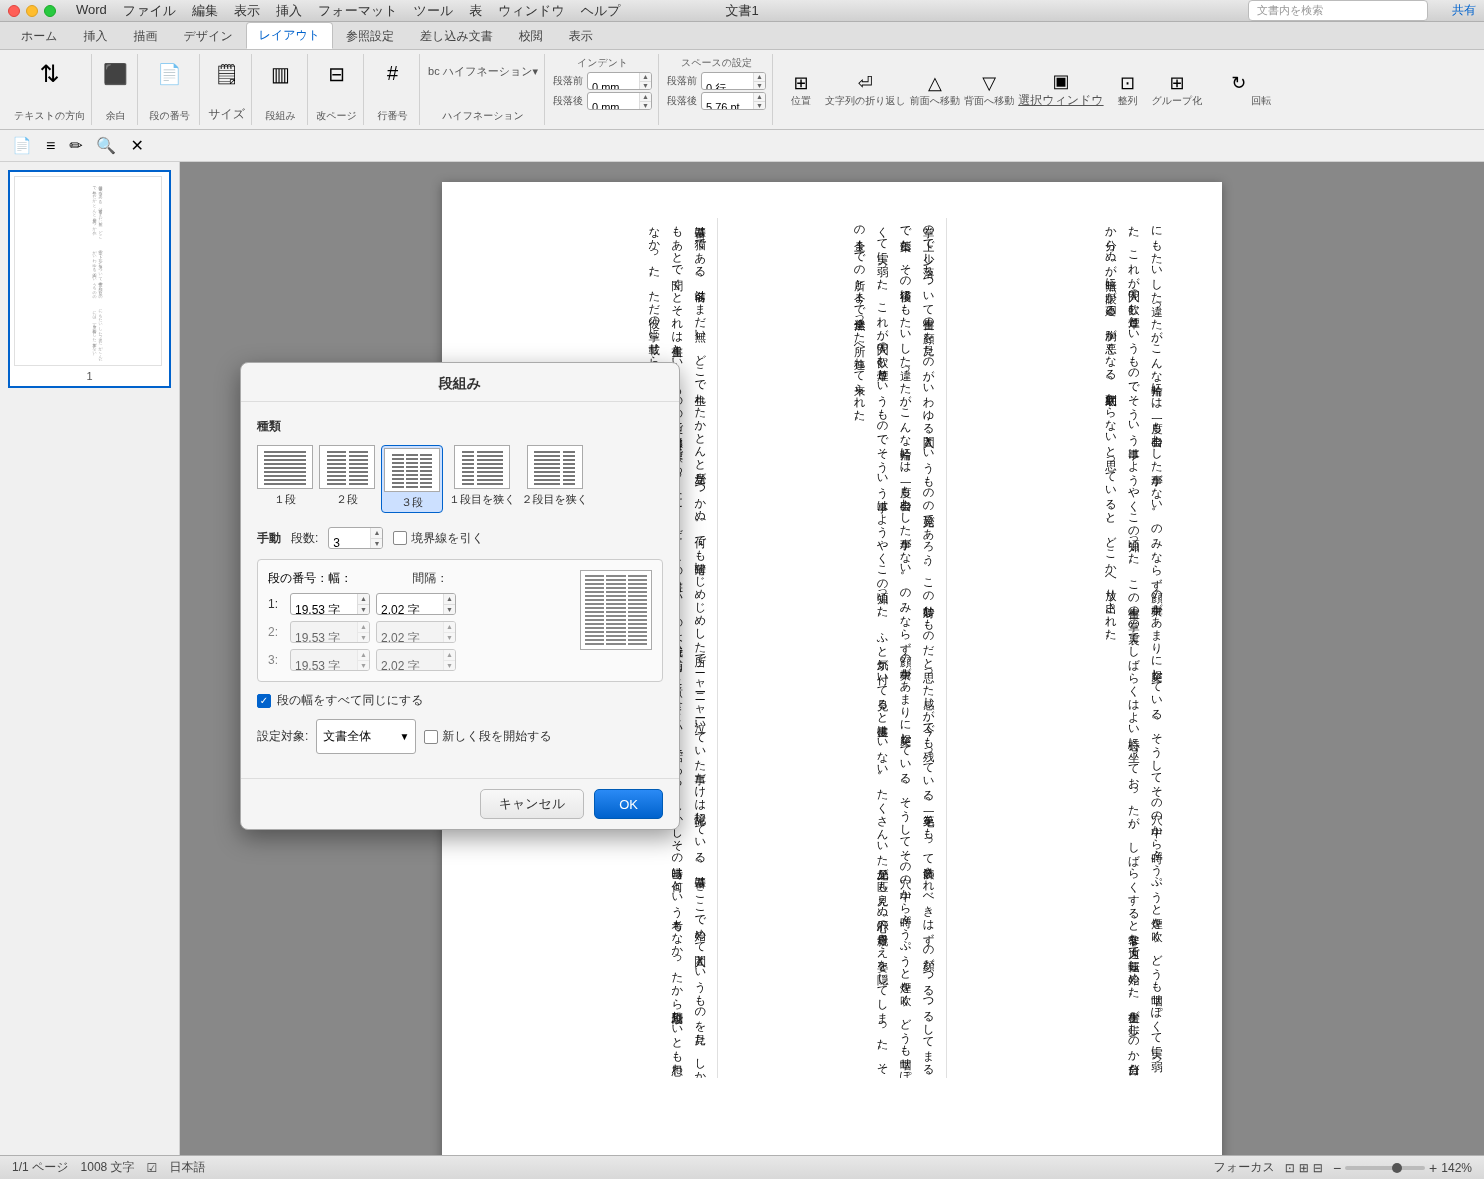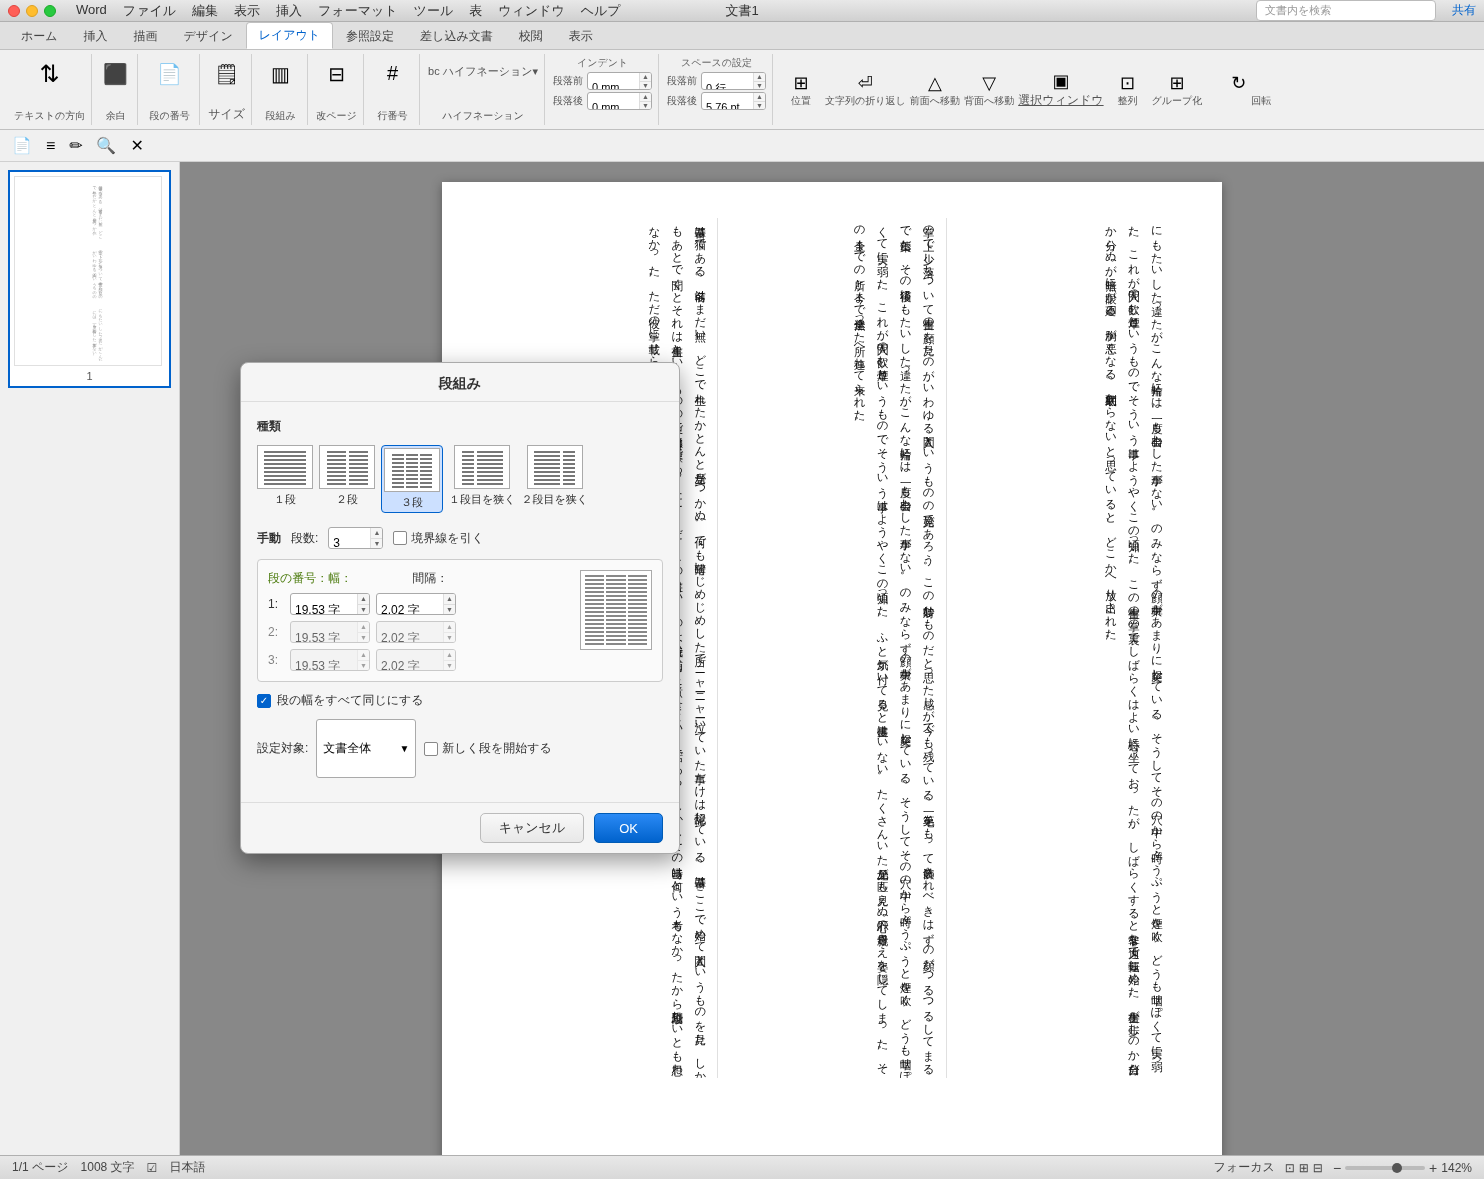--- a/index.html
+++ b/index.html
@@ -16,21 +16,21 @@
       position: relative;
     }
     .traffic-lights { display: flex; gap: 6px; align-items: center; }
     .tl { width: 12px; height: 12px; border-radius: 50%; }
     .tl-close { background: #ff5f57; border: 1px solid #e0443e; }
     .tl-min { background: #ffbd2e; border: 1px solid #dea123; }
     .tl-max { background: #28c940; border: 1px solid #1aab29; }
     .title-bar-title { position: absolute; left: 50%; transform: translateX(-50%); font-size: 13px; color: #333; }
     .title-bar-menu { display: flex; gap: 16px; margin-left: 20px; font-size: 13px; color: #333; }
     .title-bar-menu span { cursor: default; }
-    .title-bar-right { margin-left: auto; display: flex; align-items: center; gap: 16px; }
+    .title-bar-right { margin-left: auto; display: flex; align-items: center; gap: 24px; }
     .search-bar { background: #fff; border: 1px solid #bbb; border-radius: 4px; padding: 2px 8px; font-size: 12px; width: 180px; color: #999; }
     .ribbon-tabs { display: flex; padding: 0 8px; background: #e0e0e0; border-bottom: 1px solid #c0c0c0; height: 28px; align-items: flex-end; }
     .ribbon-tab { padding: 4px 12px; font-size: 12px; color: #444; cursor: default; border-radius: 4px 4px 0 0; border: 1px solid transparent; border-bottom: none; }
     .ribbon-tab.active { background: #fff; border-color: #c0c0c0; border-bottom: 1px solid #fff; color: #0062cc; font-weight: 500; }
     .ribbon-content { display: flex; align-items: stretch; padding: 4px 8px; height: 80px; gap: 4px; }
     .ribbon-group { display: flex; flex-direction: column; align-items: center; padding: 2px 8px; border-right: 1px solid #d0d0d0; gap: 2px; }
     .ribbon-group:last-child { border-right: none; }
 
     
     .toolbar { display: flex; align-items: center; padding: 3px 8px; background: #f0f0f0; border-bottom: 1px solid #d0d0d0; gap: 6px; height: 32px; }
@@ -339,21 +339,21 @@
             </div>
           </div>
           <div style="display:flex;align-items:center;gap:4px;">
             <div style="width:14px;height:14px;border:1px solid #888;background:#fff;border-radius:2px;cursor:default;"></div>
             <span style="font-size:12px;color:#333;">境界線を引く</span>
           </div>
         </div>
 
         <div style="border:1px solid #ccc;border-radius:4px;padding:10px;margin-bottom:10px;background:#fafafa;position:relative;">
           <div style="display:flex;gap:60px;margin-bottom:6px;">
-            <span style="font-size:12px;color:#4d7c0f;font-weight:500;">段の番号：幅：</span>
+            <span style="font-size:12px;color:#000000;font-weight:500;">段の番号：幅：</span>
             <span style="font-size:12px;color:#333;font-weight:500;">間隔：</span>
           </div>
 
           <div style="display:flex;align-items:center;gap:6px;margin-bottom:6px;">
             <span style="font-size:12px;color:#333;min-width:16px;">1:</span>
             <div class="input-box" style="width:80px;height:22px;">
               <span class="input-text" style="font-size:12px;">19.53 字</span>
               <div class="spin-btns">
                 <div class="spin-btn">▲</div>
                 <div class="spin-btn">▼</div>
@@ -414,21 +414,21 @@
 
         <div style="display:flex;align-items:center;gap:6px;margin-bottom:10px;">
           <div style="width:14px;height:14px;border:1px solid #0062cc;background:#0062cc;border-radius:2px;cursor:default;display:flex;align-items:center;justify-content:center;">
             <span style="color:#fff;font-size:10px;line-height:1;">✓</span>
           </div>
           <span style="font-size:12px;color:#333;">段の幅をすべて同じにする</span>
         </div>
 
         <div style="display:flex;align-items:center;gap:8px;margin-bottom:8px;">
           <span style="font-size:12px;color:#333;">設定対象:</span>
-          <div style="display:flex;align-items:center;border:1px solid #aaa;border-radius:3px;background:#fff;padding:20px 6px;font-size:12px;min-width:100px;">
+          <div style="display:flex;align-items:center;border:1px solid #aaa;border-radius:3px;background:#fff;padding:8px 6px;font-size:12px;min-width:100px;">
             <span>文書全体</span>
             <span style="margin-left:auto;font-size:10px;">▼</span>
           </div>
           <div style="display:flex;align-items:center;gap:4px;">
             <div style="width:14px;height:14px;border:1px solid #888;background:#fff;border-radius:2px;cursor:default;"></div>
             <span style="font-size:12px;color:#333;">新しく段を開始する</span>
           </div>
         </div>
 
       </div>

